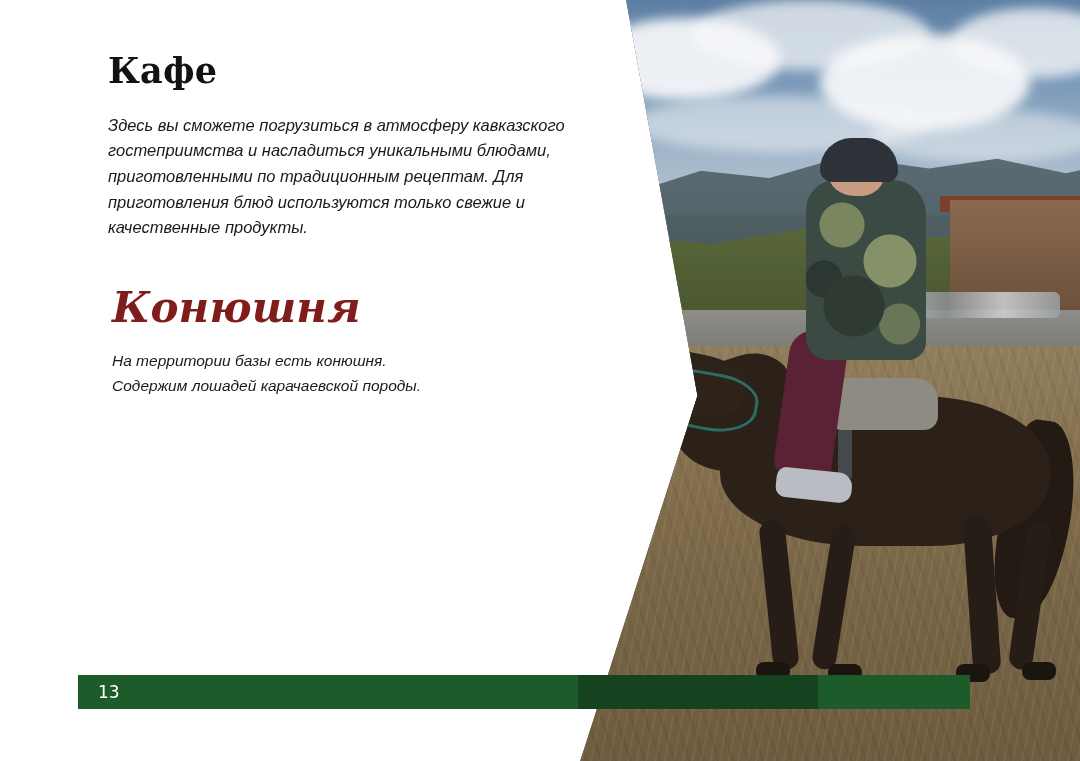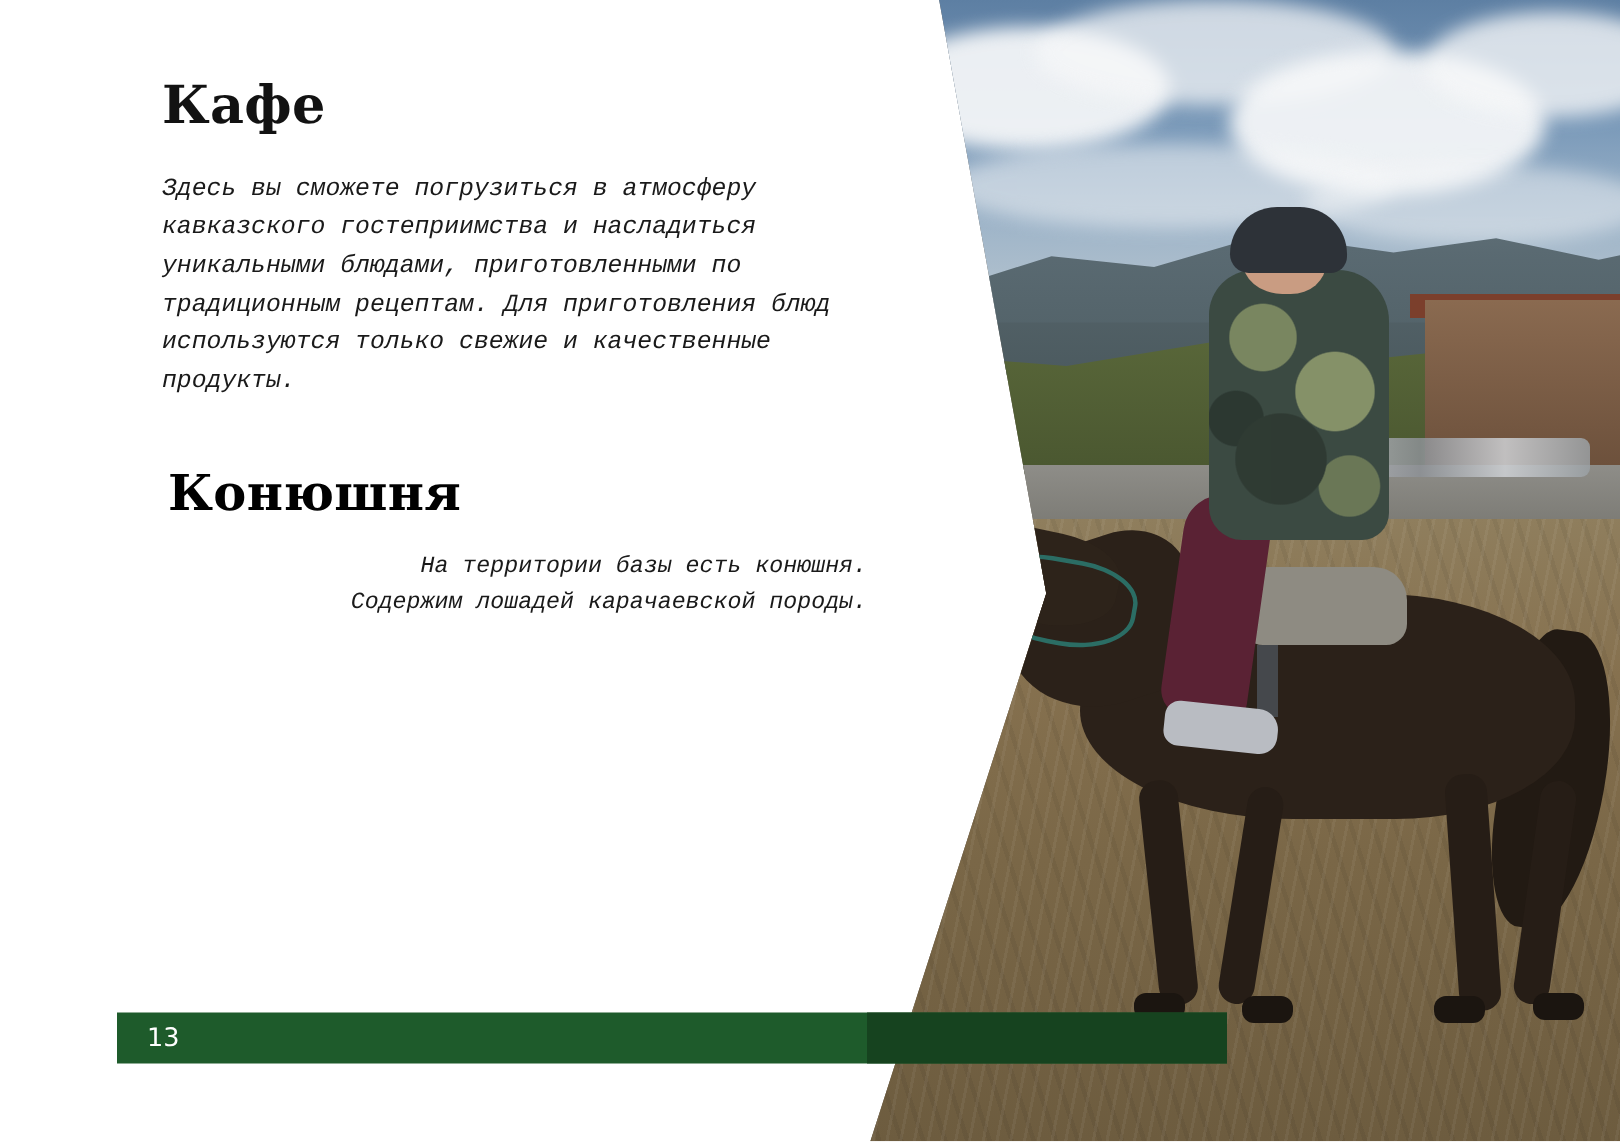--- a/index.html
+++ b/index.html
@@ -246,45 +246,46 @@
     font-weight: bold;
     font-size: 35px;
     line-height: 1.1;
     color: #121212;
     margin: 0 0 22px 0;
     letter-spacing: .2px;
   }
   h1.heading-2 {
     font-family: "DejaVu Serif", serif;
     font-weight: bold;
-    font-size: 33px;
+    font-size: 42px;
     line-height: 1.1;
-    color: #000000;
+    color: #7f1d1d;
     margin: 0 0 18px 0;
     padding-left: 4px;
+    font-style: italic;
   }
   p.body {
-    font-family: Liberation Mono, monospace;
+    font-family: Liberation Sans, sans-serif;
     font-size: 16.5px;
     line-height: 1.56;
     color: #1a1a1a;
     margin: 0;
     font-style: italic;
   }
   .block-cafe { margin-bottom: 44px; }
   .block-stable .body { font-size: 15.5px; }
   .para-gap { height: 22px; }
   .stable-text { padding-left: 4px; }
 
   
   .footer-bar {
     position: absolute;
     left: 78px;
     bottom: 52px;
-    width: 740px;
+    width: 892px;
     height: 34px;
     background: #1e5b2b;
     display: flex;
     align-items: center;
   }
   .footer-bar-dark {
     position: absolute;
     left: 500px;
     top: 0;
     width: 240px;
@@ -350,21 +351,21 @@
   <div class="content">
 
     <div class="block-cafe">
       <h1 class="heading">Кафе</h1>
       <p class="body">Здесь вы сможете погрузиться в атмосферу кавказского гостеприимства и насладиться уникальными блюдами, приготовленными по традиционным рецептам. Для приготовления блюд используются только свежие и качественные продукты.</p>
     </div>
 
     <div class="block-stable">
       <h1 class="heading heading-2">Конюшня</h1>
       <div class="stable-text">
-        <p class="body" style="white-space: pre-line; text-align: right;">На территории базы есть конюшня.
+        <p class="body" style="white-space: pre-line;">На территории базы есть конюшня.
 Содержим  лошадей карачаевской породы.</p>
         <div class="para-gap"></div>
       </div>
     </div>
 
   </div>
 
   <div class="footer-bar">
     <div class="footer-bar-dark"></div>
     <span class="page-number">13</span>

